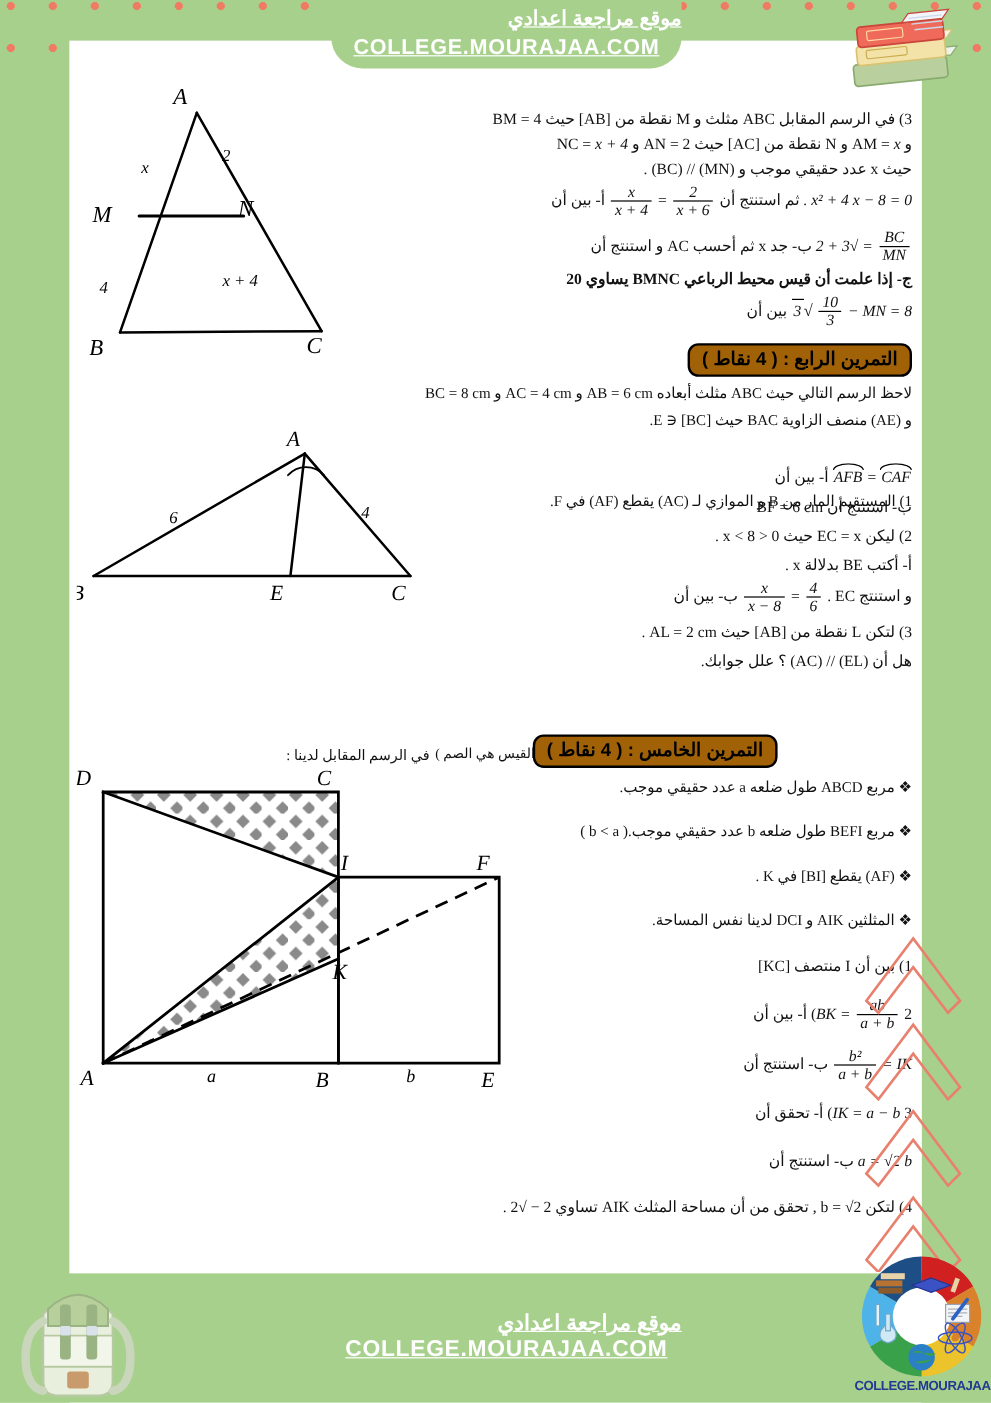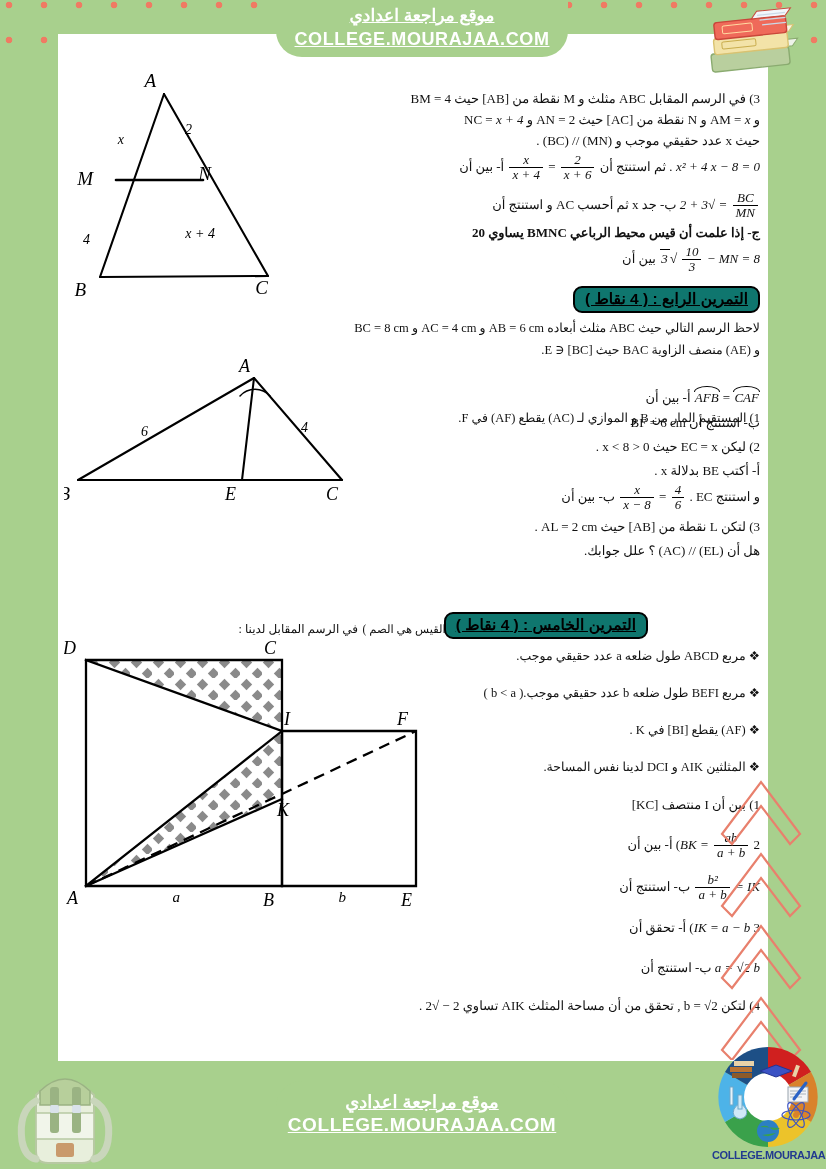--- a/index.html
+++ b/index.html
@@ -63,20 +63,21 @@
     border-top-left-radius: 26px;
     border-top-right-radius: 26px;
     padding-top: 10px;
   }
   .banner .ar {
     font-size: 17px;
     font-weight: bold;
     text-decoration: underline;
     line-height: 22px;
     letter-spacing: 0.3px;
+    text-align: right;
   }
   .banner .url {
     font-size: 18px;
     font-weight: bold;
     text-decoration: underline;
     line-height: 24px;
     letter-spacing: 0.6px;
     direction: ltr;
   }
   .banner-bottom .ar { font-size: 18px; }
@@ -126,30 +127,29 @@
     position: absolute;
     left: 58px; top: 34px;
     width: 710px; height: 1027px;
   }
 
   
   .ex-title {
     position: absolute;
     border: 2.4px solid #000;
     border-radius: 9px;
-    background: #0f766e;
+    background: #a16207;
     font-family: "Liberation Sans", sans-serif;
     font-weight: bold;
     font-size: 15.5px;
     color: #000;
     padding: 2px 10px 3px 10px;
     white-space: nowrap;
     direction: rtl;
     z-index: 3;
-    text-decoration: underline;
   }
 
   .txt {
     position: absolute;
     direction: rtl;
     text-align: right;
     font-size: 13.5px;
     color: #111;
     white-space: nowrap;
     line-height: 18px;

